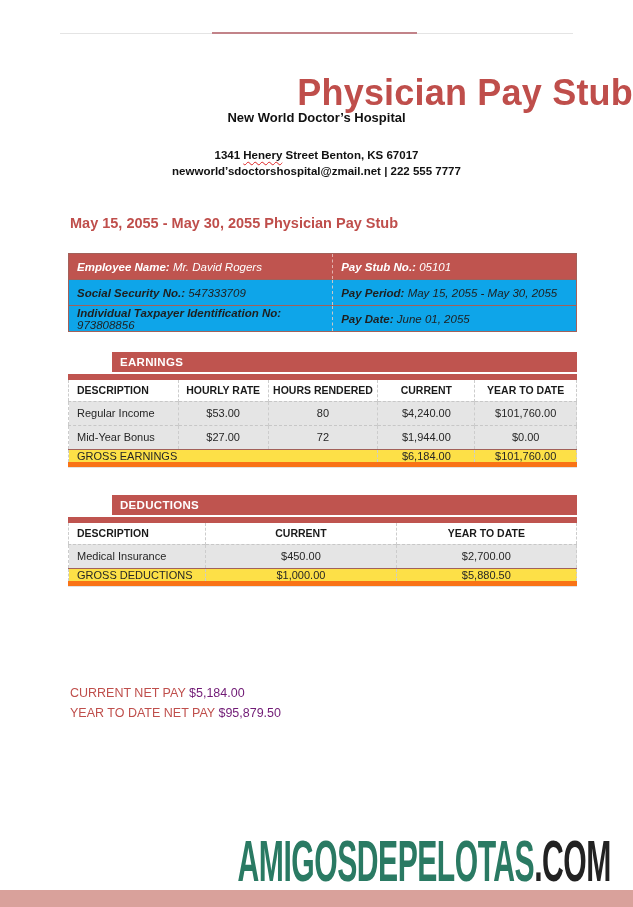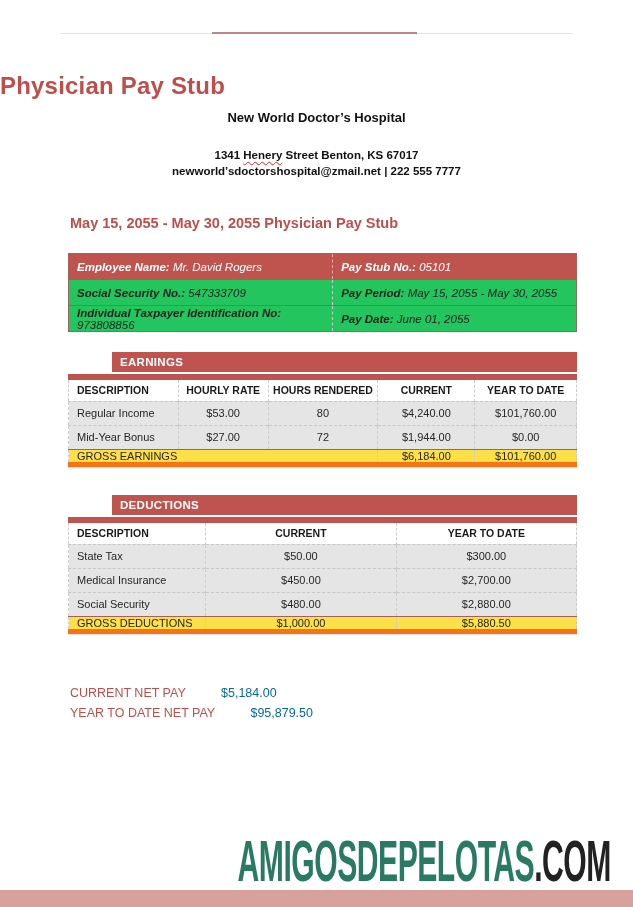--- a/index.html
+++ b/index.html
@@ -7,36 +7,36 @@
   .page {
     position:relative; width:633px; height:907px; margin:0 auto;
     background:#ffffff; overflow:hidden;
     font-family:"Liberation Sans", sans-serif; color:#1f1f1f;
   }
   
   .top-rule { position:absolute; top:33px; left:60px; width:513px; height:1px; background:#e4e4e4; }
   .top-rule-accent { position:absolute; top:32px; left:212px; width:205px; height:2px; background:#c28389; }
 
   
-  .doc-title { position:absolute; top:72px; left:0; width:100%; text-align:left;
-    font-size:24px; font-weight:bold; color:#bf4e4b; letter-spacing:.2px; }
+  .doc-title { position:absolute; top:72px; left:0; width:100%; text-align:right;
+    font-size:36px; font-weight:bold; color:#bf4e4b; letter-spacing:.2px; }
   .doc-subtitle { position:absolute; top:110px; left:0; width:100%; text-align:center;
     font-size:13px; font-weight:bold; color:#111; }
   .address { position:absolute; top:148px; left:0; width:100%; text-align:center;
     font-size:11.5px; font-weight:bold; color:#111; line-height:15.5px; }
   .misspelled { text-decoration:underline wavy #d22; text-decoration-thickness:1px; text-underline-offset:2px; }
 
   .period-heading { position:absolute; top:215px; left:70px;
     font-size:14.5px; font-weight:bold; color:#bf4e4b; }
 
   
   .info-table { position:absolute; top:253px; left:68px; width:509px;
     border-collapse:collapse; table-layout:fixed; font-size:11.5px;font-style:italic; }
   .info-table td { height:26px; padding:0 8px; vertical-align:middle;
-    background:#22c55e; border:1px solid #a2615a; border-left:none; border-right:none; }
+    background:#0ea5e9; border:1px solid #a2615a; border-left:none; border-right:none; }
   .info-table { border-left:1px solid #a2615a; border-right:1px solid #a2615a; }
   .info-table td.div { border-left:1px dashed #c9c9c9; }
   .info-table tr.red td { background:#bf544f; color:#fff; }
   .info-table tr.red td.div { border-left:1px dashed rgba(255,255,255,.55); }
   .lbl { font-weight:bold; }
 
   
   .tbl-block { position:absolute; left:68px; width:509px; }
   .tbl-block.earnings { top:352px; }
   .tbl-block.deductions { top:495px; }
@@ -53,21 +53,21 @@
     text-align:center; border-top:1px dashed #c7c7c7; border-left:1px dashed #cccccc;
     vertical-align:middle; }
   .data-table td:first-child { text-align:left; padding-left:8px; border-left:none; }
   .data-table tr.total td { background:#fde047; font-weight:normal; height:15px;
     border-top:1px solid #a2615a; }
   .data-table tr.total td.nodiv { border-left:none; }
 
   
   .net-pay { position:absolute; top:683px; left:70px; font-size:12.5px; line-height:20px; }
   .net-pay .np-label { color:#bf4e4b; font-weight:normal; }
-  .net-pay .np-value { color:#0369a1;margin-left:32px; }
+  .net-pay .np-value { color:#701a75; }
 
   
   .watermark { position:absolute; top:838px; right:22px; white-space:nowrap;
     font-size:58px; font-weight:bold; letter-spacing:-1px; line-height:46px;
     transform:scaleX(.52); transform-origin:100% 50%;
     font-family:"Liberation Sans", sans-serif; }
   .wm-brand { color:#2a7a63; }
   .wm-tld { color:#222222; }
   .footer-bar { position:absolute; left:0; bottom:0; width:100%; height:17px; background:#d9a19b; }
 </style>
@@ -165,33 +165,23 @@
         </colgroup>
       <thead>
         <tr>
           <th>DESCRIPTION</th>
           <th>CURRENT</th>
           <th>YEAR TO DATE</th>
         </tr>
       </thead>
       <tbody>
         <tr>
-          <td>State Tax</td>
-          <td>$50.00</td>
-          <td>$300.00</td>
-        </tr>
-        <tr>
           <td>Medical Insurance</td>
           <td>$450.00</td>
           <td>$2,700.00</td>
-        </tr>
-        <tr>
-          <td>Social Security</td>
-          <td>$480.00</td>
-          <td>$2,880.00</td>
         </tr>
         <tr class="total">
           <td>GROSS DEDUCTIONS</td>
           <td>$1,000.00</td>
           <td>$5,880.50</td>
         </tr>
       </tbody>
     </table>
   </div>
 

